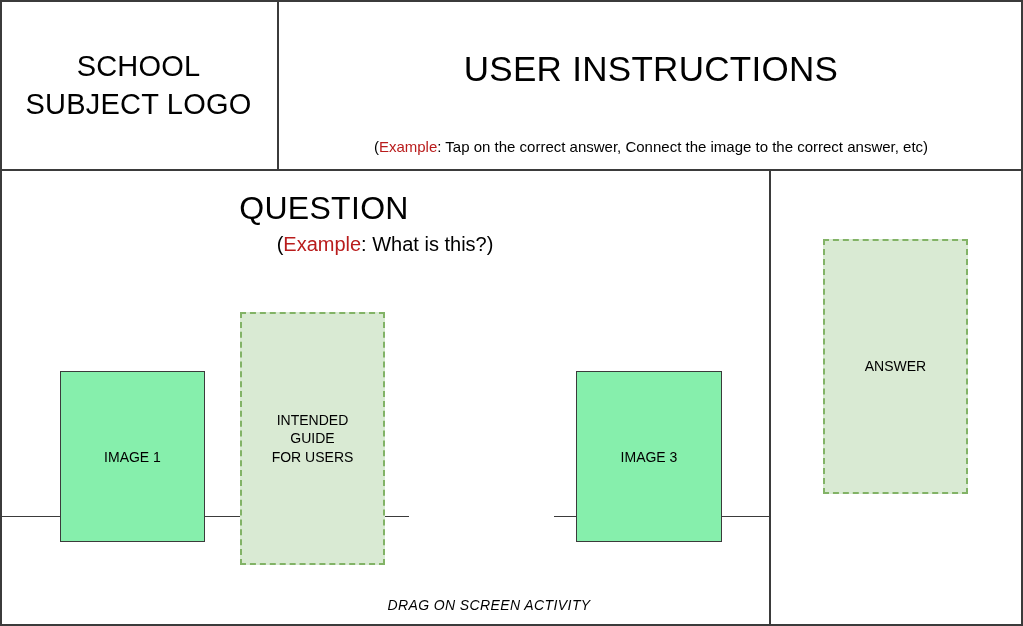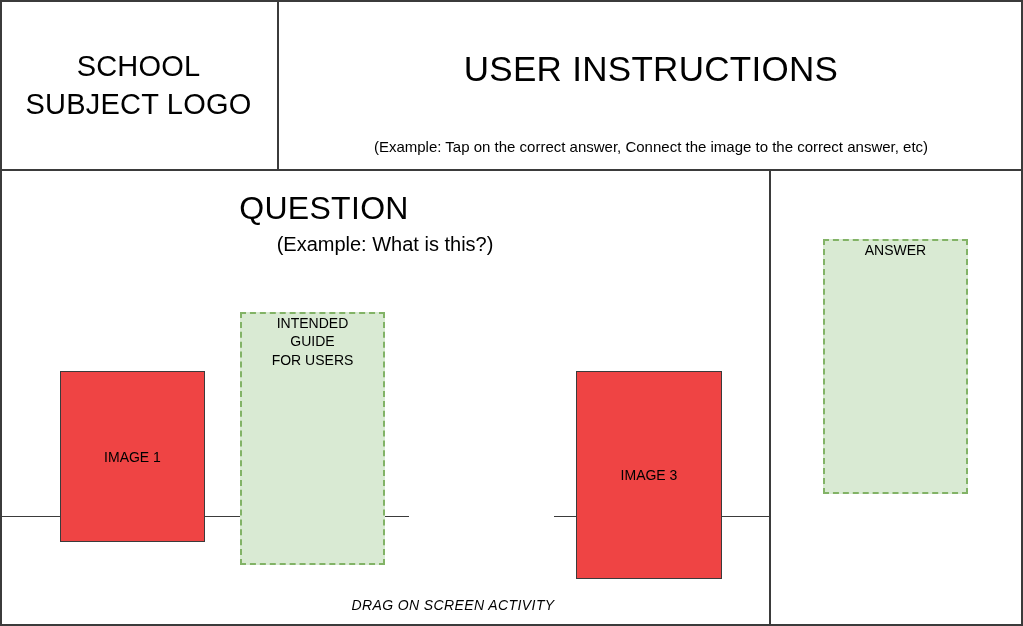--- a/index.html
+++ b/index.html
@@ -74,21 +74,21 @@
   }
   #instructions-example {
     position: absolute;
     left: 0;
     right: 0;
     top: 117px;
     text-align: center;
     font-size: 15px;
   }
   .red {
-    color: #000000;
+    color: #b91c1c;
   }
 
   
   #question-title {
     position: absolute;
     left: 0;
     top: 190px;
     width: 648px;
     text-align: center;
     font-size: 32px;
@@ -104,42 +104,43 @@
   }
   #activity-caption {
     position: absolute;
     left: 0;
     top: 597px;
     width: 906px;
     text-align: center;
     font-style: italic;
     font-size: 14px;
     letter-spacing: 0.4px;
+    padding-left: 36px;
   }
 
   
   .image-box {
     position: absolute;
     box-sizing: border-box;
-    background: #ef4444;
+    background: #86efac;
     border: 1.5px solid #3b3b3b;
     display: flex;
     align-items: center;
     justify-content: center;
     font-size: 14px;
     text-align: center;
     z-index: 3;
   }
   .green-box {
     position: absolute;
     box-sizing: border-box;
     background: #d9ead3;
     border: 2px dashed #82b366;
     display: flex;
-    align-items: flex-start;
+    align-items: center;
     justify-content: center;
     text-align: center;
     font-size: 14px;
     line-height: 1.32;
     white-space: pre-line;
     z-index: 4;
   }
 </style>
 </head>
 <body>
@@ -178,21 +179,21 @@
   <div class="connector" style="left:203px; top:516px; width:38px;"></div>
   <div class="connector" style="left:384px; top:516px; width:25px;"></div>
   <div class="connector" style="left:554px; top:516px; width:23px;"></div>
   <div class="connector" style="left:721px; top:516px; width:49px;"></div>
 
   <div class="image-box" style="left:60px; top:371px; width:145px; height:171px;">
     <span>IMAGE 1</span>
   </div>
 
 
-  <div class="image-box" style="left:576px; top:371px; width:146px; height:208px;">
+  <div class="image-box" style="left:576px; top:371px; width:146px; height:171px;">
     <span>IMAGE 3</span>
   </div>
 
   <div class="green-box" style="left:240px; top:312px; width:145px; height:253px;">
     <span>INTENDED
 GUIDE
 FOR USERS</span>
   </div>
 
   <div class="green-box" style="left:823px; top:239px; width:145px; height:255px;">

